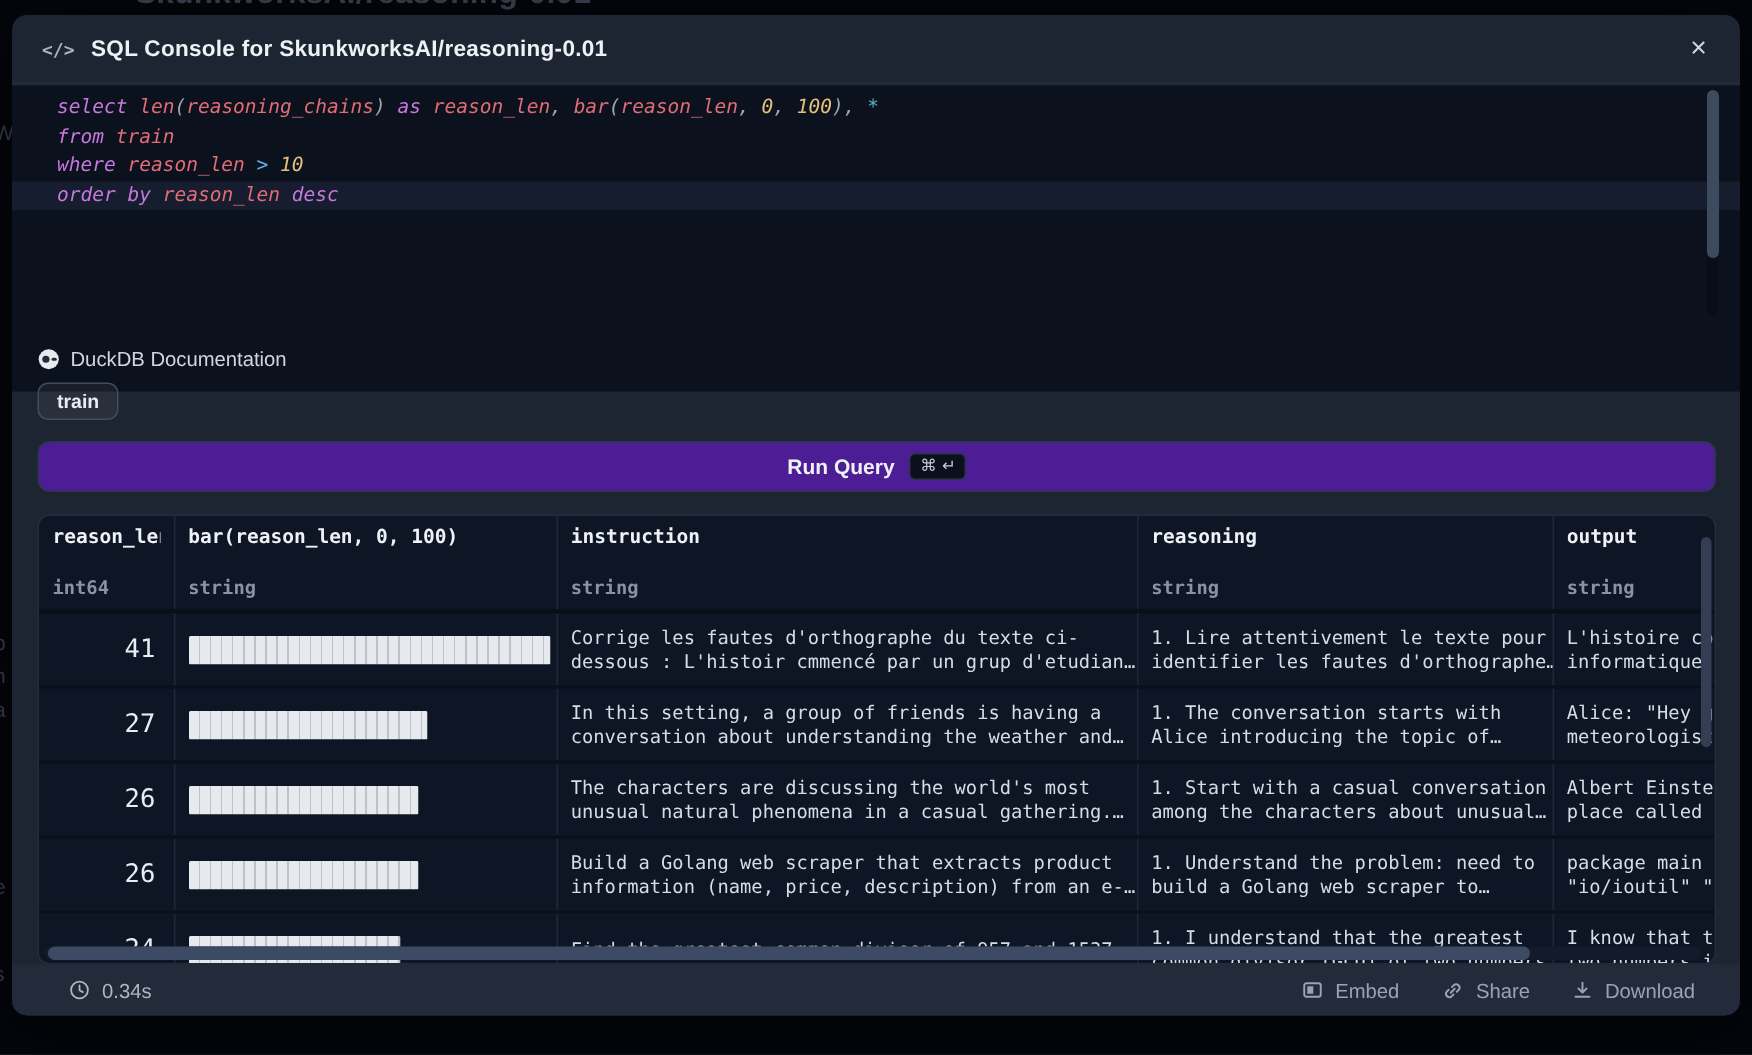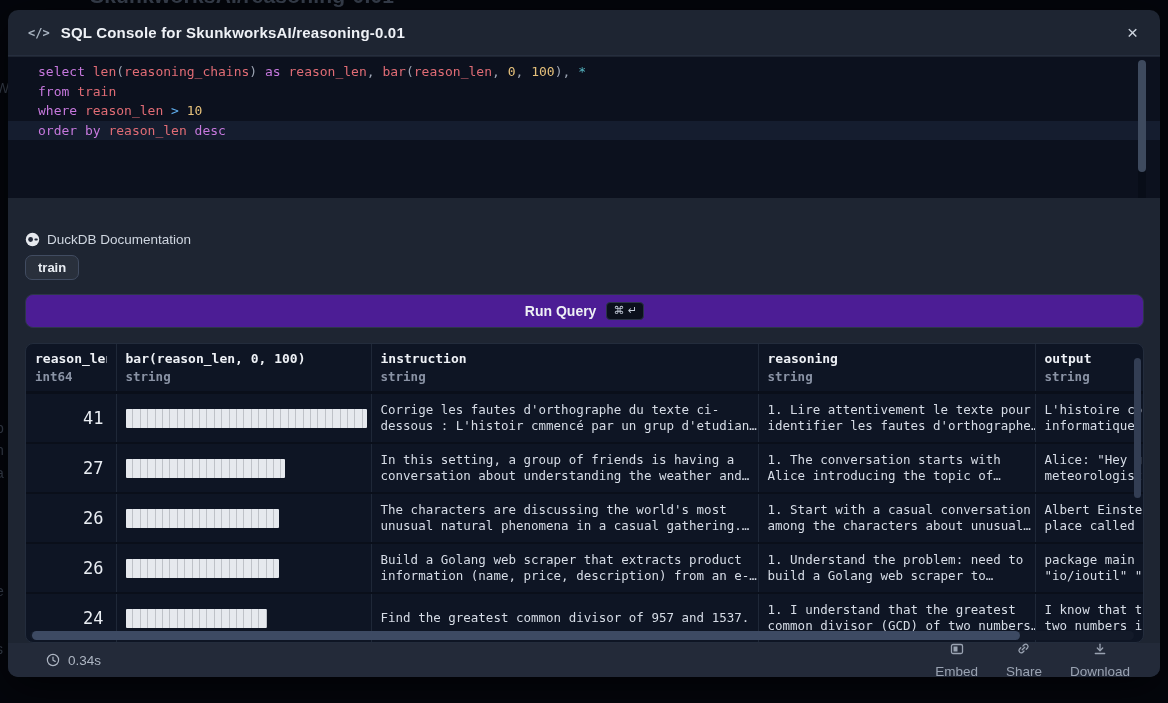--- a/index.html
+++ b/index.html
@@ -32,22 +32,22 @@
   }
   .code-ico { font-family:"DejaVu Sans Mono", monospace; font-size:12px; font-weight:bold; color:#a8b3c0; margin-right:11px; }
   .mtitle { font-size:15px; font-weight:bold; color:#eef1f6; letter-spacing:.2px; }
   .close {
     margin-left:auto; background:none; border:none; color:#cdd4de;
     font-size:19px; line-height:1; cursor:pointer; padding:2px 6px;
   }
 
   
   .editor {
-    position:absolute; top:47px; left:0; width:100%; height:141px;
-    background:#0c111e; overflow:hidden;
+    position:absolute; top:47px; left:0; width:100%; height:204px;
+    background:#0c111e; overflow:hidden;font-style:italic;
   }
   .code { padding-top:5px; font-family:"DejaVu Sans Mono", monospace; font-size:13px; }
   .code-line { height:19.5px; line-height:19.5px; padding-left:30px; white-space:pre; }
   .code-line.active { background:#151d2f; }
   .tok-kw  { color:var(--c-kw); }
   .tok-id  { color:var(--c-id); }
   .tok-num { color:var(--c-num); }
   .tok-op  { color:var(--c-op); }
   .tok-star{ color:var(--c-star); }
   .tok-pun { color:#9da5b4; }
@@ -101,21 +101,21 @@
   }
   table { border-collapse:collapse; table-layout:fixed; width:100%; }
   col.c0{width:90px} col.c1{width:255px} col.c2{width:387px} col.c3{width:277px}
   th, td { border-right:1px solid #1f2838; vertical-align:middle; }
   th:last-child, td:last-child { border-right:none; }
   thead tr { border-bottom:3px solid #0a0f1a; }
   tbody tr { border-top:2px solid #0a0f1a; }
   tbody tr:first-child { border-top:none; }
   th { height:48px; text-align:left; padding:7px 9px; }
   .cn { font-family:"DejaVu Sans Mono", monospace; font-size:13px; font-weight:bold; color:#eef1f6; white-space:nowrap; overflow:hidden; }
-  .ct { font-family:"DejaVu Sans Mono", monospace; font-size:12.5px; color:#8a93a5; margin-top:3px; }
+  .ct { font-family:"DejaVu Sans Mono", monospace; font-size:12.5px; color:#8a93a5; margin-top:18px; }
   td { height:49px; }
   td.num {
     font-family:"DejaVu Sans Mono", monospace; font-size:17px; color:#e9edf3;
     text-align:right; padding-right:12px;
   }
   td.barcell { padding:0 9px; }
   .bar {
     height:19px; background:var(--c-bar); border-radius:1px;
     background-image:repeating-linear-gradient(90deg, rgba(10,15,26,0) 0px, rgba(10,15,26,0) 6.4px, rgba(10,15,26,.18) 6.4px, rgba(10,15,26,.18) 7.4px);
   }
@@ -137,21 +137,21 @@
   .mfoot {
     position:absolute; bottom:0; left:0; right:0; height:34px;
     background:#232a39; border-radius:0 0 10px 10px;
     display:flex; align-items:center; justify-content:space-between;
     padding:0 30px 0 38px;
   }
   .timer { display:flex; align-items:center; gap:8px; font-size:13.5px; color:#aeb6c3; }
   .factions { display:flex; align-items:center; gap:28px; }
   .fbtn {
     display:flex; align-items:center; gap:8px; background:none; border:none;
-    font-size:13.5px; color:#9aa3b2; cursor:pointer; font-family:"Liberation Sans", sans-serif;flex-direction:column;
+    font-size:13.5px; color:#9aa3b2; cursor:pointer; font-family:"Liberation Sans", sans-serif;
   }
   .icon-svg { display:block; }
 </style>
 </head>
 <body>
 
 <div class="bg-top">SkunkworksAI/reasoning-0.01</div>
 <div id="bg-letters">
     <span class="bg-letter" style="top: 80px;">W</span>
     <span class="bg-letter" style="top: 420px;">b</span>

